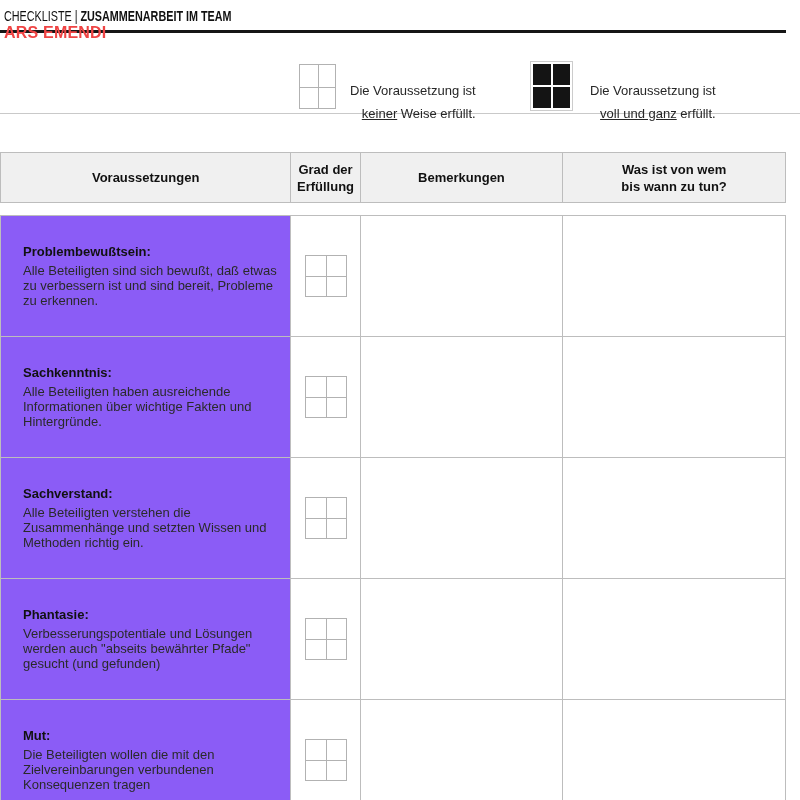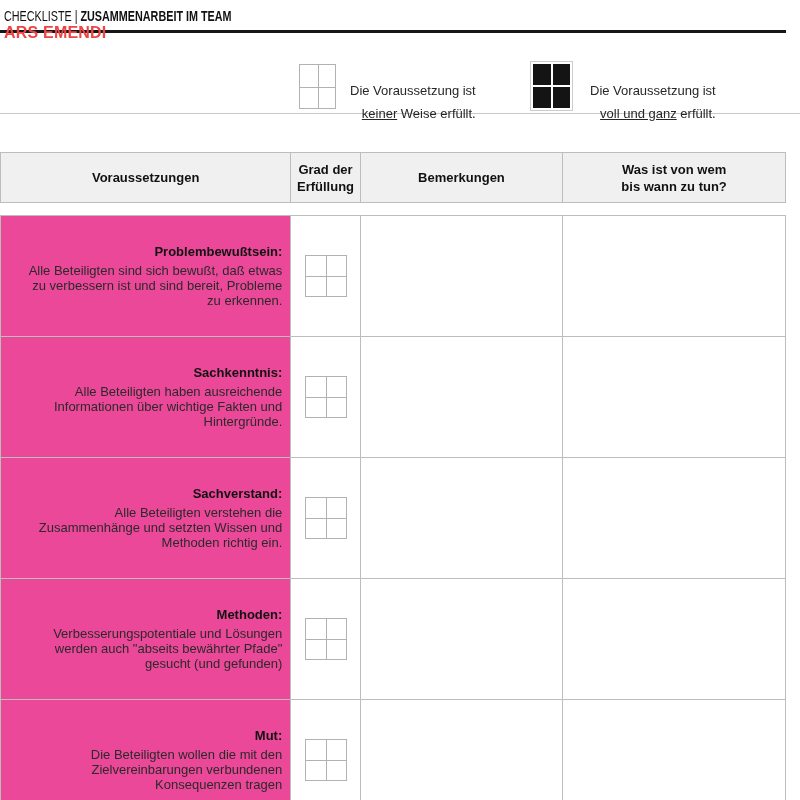--- a/index.html
+++ b/index.html
@@ -126,23 +126,22 @@
     font-weight: bold;
     text-align: center;
     white-space: pre-line;
     line-height: 17px;
     color: #111;
   }
 
   .body-grid { top: 215px; }
   .body-grid tr { height: 121px; }
   td.c1 {
-    background: #ec4899;
+    background: #8b5cf6;
     padding: 0 8px 0 22px;
-    text-align: right;
   }
   .row-title {
     font-weight: bold;
     color: #111;
     margin-bottom: 3px;
     line-height: 16px;
   }
   .row-desc {
     line-height: 15px;
     color: #2a2a2a;
@@ -224,21 +223,21 @@
       <div class="row-desc">Alle Beteiligten verstehen die Zusammenhänge und setzten Wissen und Methoden richtig ein.</div>
     </td>
     <td class="c2 col-w2">
           <div class="qbox"></div>
         </td>
     <td class="c3 col-w3"></td>
     <td class="c4 col-w4"></td>
   </tr>
   <tr>
     <td class="c1 col-w1">
-      <div class="row-title">Methoden:</div>
+      <div class="row-title">Phantasie:</div>
       <div class="row-desc">Verbesserungspotentiale und Lösungen werden auch "abseits bewährter Pfade" gesucht (und gefunden)</div>
     </td>
     <td class="c2 col-w2">
           <div class="qbox"></div>
         </td>
     <td class="c3 col-w3"></td>
     <td class="c4 col-w4"></td>
   </tr>
   <tr>
     <td class="c1 col-w1">

